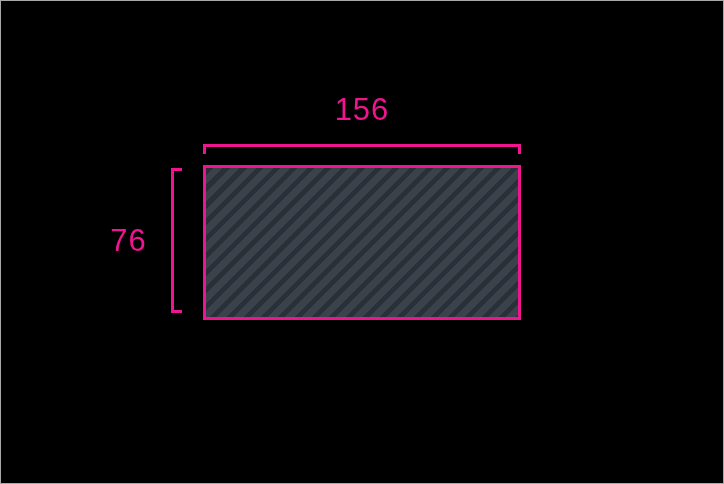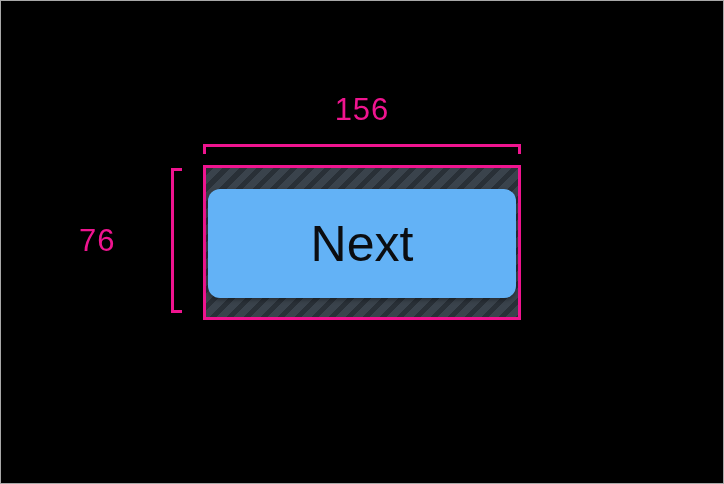--- a/index.html
+++ b/index.html
@@ -33,24 +33,24 @@
     font-weight:400;
     letter-spacing:1px;
   }
   .dim-label.width{
     left:202px;
     top:93px;
     width:318px;
     text-align:center;
   }
   .dim-label.height{
-    left:78px;
+    left:100px;
     top:224px;
     width:55px;
-    text-align:left;
+    text-align:center;
   }
   .dim-line-h{
     position:absolute;
     left:202px;
     top:143px;
     width:318px;
     height:10px;
     border-top:3px solid var(--measure);
     border-left:3px solid var(--measure);
     border-right:3px solid var(--measure);
@@ -114,18 +114,15 @@
   <div class="dim-line-h"></div>
 
   <div class="dim-label height">76</div>
 
   <div class="dim-line-v"></div>
 
   <div class="bounds">
 
     <div class="hatch"></div>
 
-    <button class="next-btn">
-      <span>Next</span>
-    </button>
   </div>
 
 </div>
 
 </body></html>

